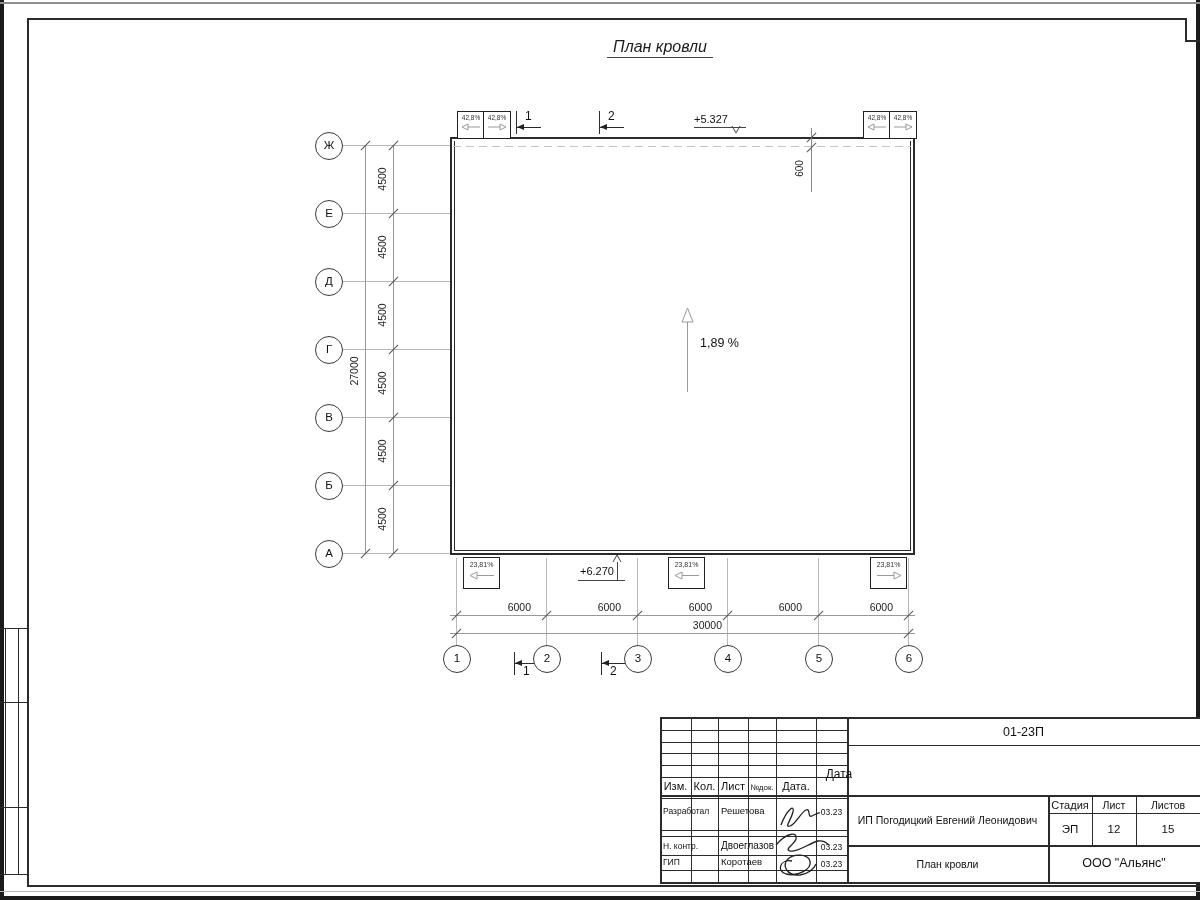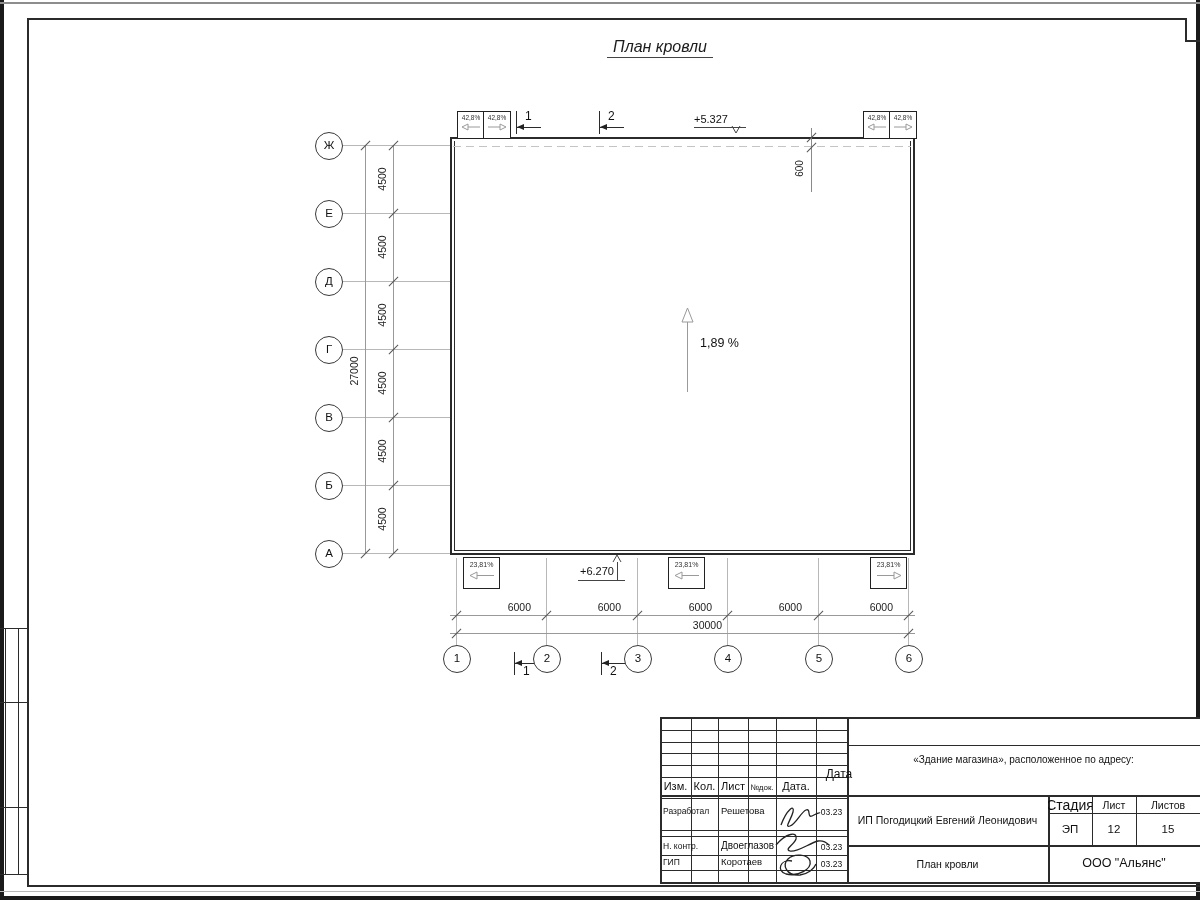--- a/index.html
+++ b/index.html
@@ -287,23 +287,23 @@
     <div class="tb-text center" style="left:156px;top:141px;width:31px;height:12px;font-size:8.5px;">03.23</div>
 
     <svg class="abs" style="left:118px;top:84px;" width="44" height="30">
       <path d="M3,24 C9,8 17,3 15,11 C13,19 6,27 12,25 C18,23 23,11 28,9 C33,7 29,17 34,15 C38,13 41,11 42,12" fill="none" stroke="#222" stroke-width="1.3"></path>
     </svg>
     <svg class="abs" style="left:110px;top:114px;" width="62" height="48">
       <path d="M6,14 C16,2 28,0 26,8 C24,14 14,18 20,20 C26,22 40,12 48,10 C54,9 57,12 59,14" fill="none" stroke="#222" stroke-width="1.3"></path>
       <path d="M22,30 C10,28 6,40 16,43 C28,46 42,38 40,30 C38,23 24,22 18,28 C12,34 16,45 30,44 C38,43 44,38 46,33" fill="none" stroke="#222" stroke-width="1.3"></path>
     </svg>
 
-    <div class="tb-text center" style="left:187px;top:36px;width:353px;height:13px;font-size:10px;">«Здание магазина», расположенное по адресу:</div>
+    <div class="tb-text center" style="left:187px;top:4px;width:353px;height:22px;font-size:12.5px;">01-23П</div>
     <div class="tb-text center" style="left:190px;top:92px;width:195px;height:22px;font-size:10.5px;white-space:normal;">ИП Погодицкий Евгений Леонидович</div>
-    <div class="tb-text center" style="left:388px;top:80px;width:44px;height:15px;font-size:14px;">Стадия</div>
+    <div class="tb-text center" style="left:388px;top:80px;width:44px;height:15px;font-size:11px;">Стадия</div>
     <div class="tb-text center" style="left:432px;top:80px;width:44px;height:15px;font-size:10.5px;">Лист</div>
     <div class="tb-text center" style="left:476px;top:80px;width:64px;height:15px;font-size:10.5px;">Листов</div>
     <div class="tb-text center" style="left:388px;top:101px;width:44px;height:22px;font-size:11.5px;">ЭП</div>
     <div class="tb-text center" style="left:432px;top:101px;width:44px;height:22px;font-size:11.5px;">12</div>
     <div class="tb-text center" style="left:476px;top:101px;width:64px;height:22px;font-size:11.5px;">15</div>
     <div class="tb-text center" style="left:187px;top:134px;width:201px;height:26px;font-size:10.5px;">План кровли</div>
     <div class="tb-text center" style="left:388px;top:132px;width:152px;height:28px;font-size:12.5px;">ООО "Альянс"</div>
   </div>
 
 </div>

